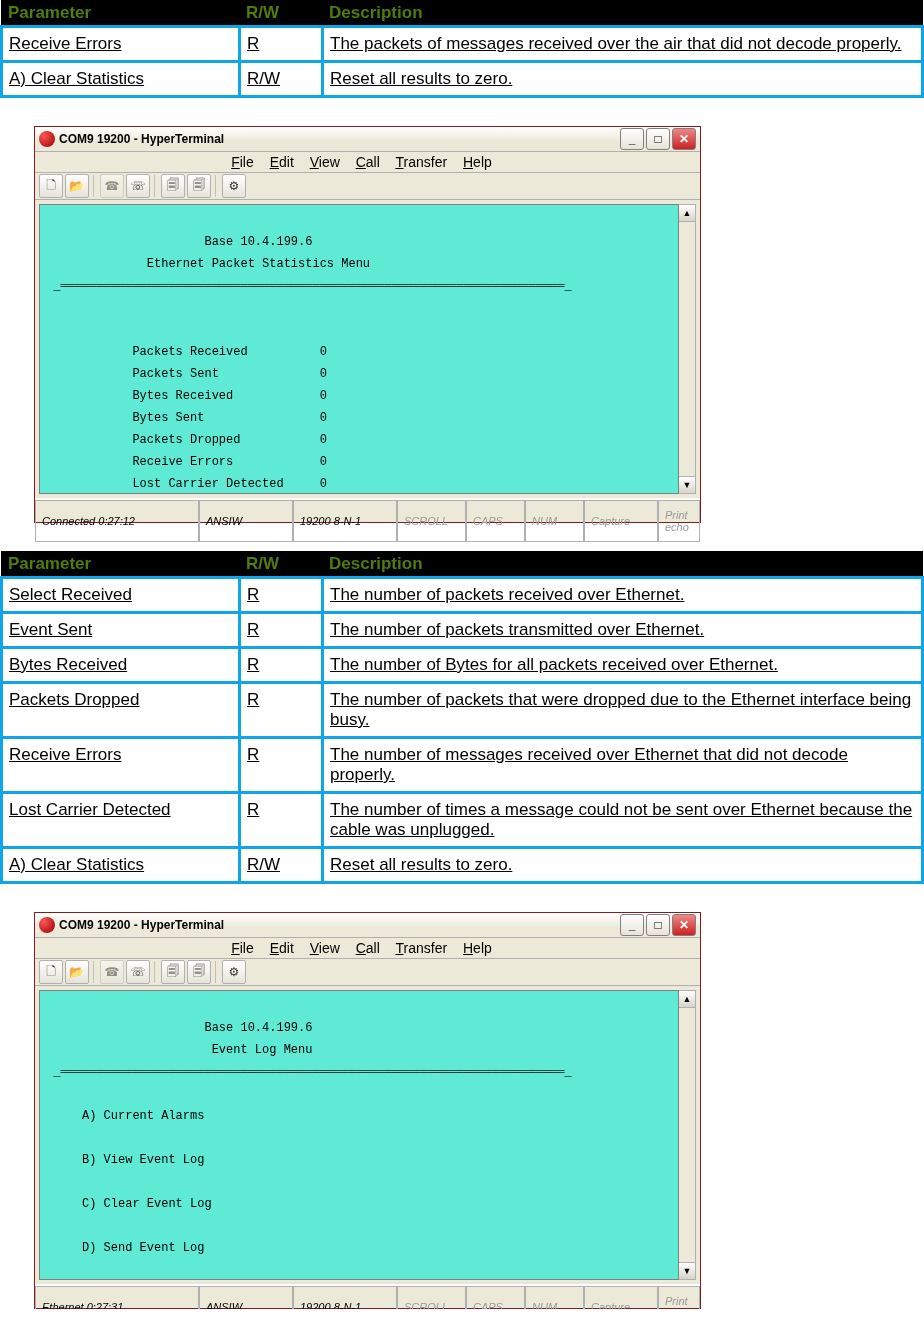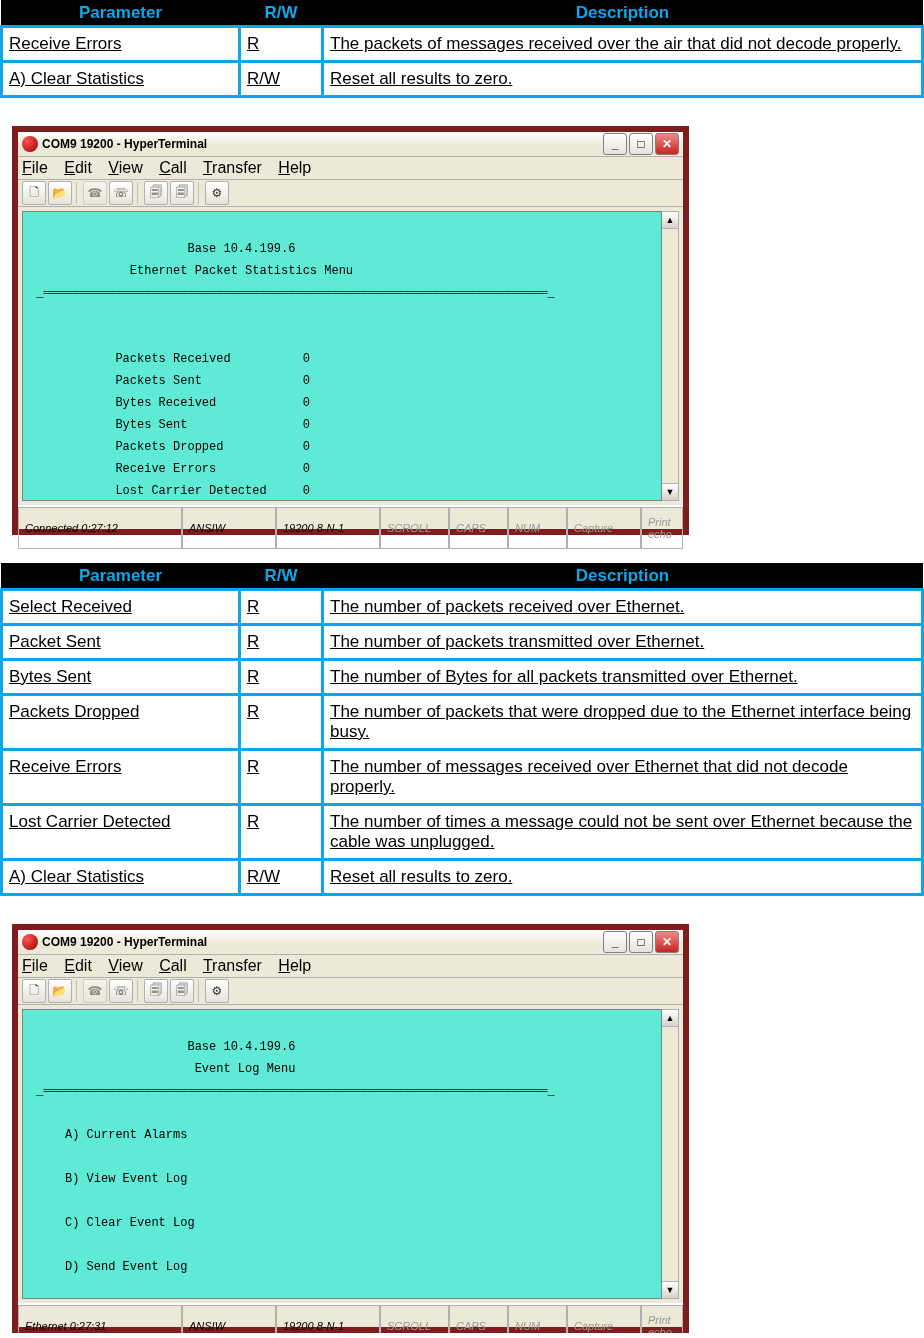--- a/index.html
+++ b/index.html
@@ -9,40 +9,40 @@
     background: #fff;
     width: 924px;
   }
   table.param {
     border-collapse: collapse;
     width: 100%;
     font-size: 17px;
   }
   table.param th {
     background: #000;
-    color: #0ea5e9;
+    color: #4d7c0f;
     font-weight: bold;
-    text-align: center;
+    text-align: left;
     padding: 2px 6px;
     border: 1px solid #000;
   }
   table.param td {
     border: 3px solid #0ea5e9;
     padding: 6px 6px;
     vertical-align: top;
     text-decoration: underline;
   }
   table.param td.rw { border-left: 2px solid #000; }
   .gap { height: 28px; }
 
   .ht-window {
     width: 665px;
-    border: 6px solid #7f1d1d;
+    border: 1px solid #7f1d1d;
     background: #fff;
-    margin-left: 12px;
+    margin-left: 34px;
     font-family: Tahoma, sans-serif;
     font-size: 12px;
   }
   .ht-titlebar {
     height: 24px;
     background: linear-gradient(#fff,#ece9d8 60%,#ece9d8);
     border-bottom: 1px solid #b0b0b0;
     display: flex;
     align-items: center;
     padding: 0 4px;
@@ -61,22 +61,23 @@
     border:1px solid #808080;
     background: linear-gradient(#fff,#e6e3d8);
     border-radius:3px;
     display:flex; align-items:center; justify-content:center;
     font-size:12px; font-weight:bold;
   }
   .ht-winbtn.close { background: linear-gradient(#e88,#c22); color:#fff; }
   .ht-menubar {
     background:#ece9d8;
     padding: 2px 4px;
-    font-size: 16px;
+    font-size: 14px;
     border-bottom:1px solid #b0b0b0;
+    text-align:center;
   }
   .ht-menubar span { margin-right: 12px; }
   .ht-menubar span u { text-decoration: underline; }
   .ht-toolbar {
     background:#ece9d8;
     height:26px;
     border-bottom:1px solid #b0b0b0;
     display:flex; align-items:center;
     padding:0 4px;
     gap:2px;
@@ -245,28 +246,28 @@
     <th style="width:225px">Parameter</th>
     <th style="width:70px" class="rw">R/W</th>
     <th>Description</th>
   </tr>
   <tr>
         <td>Select Received</td>
         <td class="rw">R</td>
         <td>The number of packets received over Ethernet.</td>
       </tr>
   <tr>
-        <td>Packet Sent</td>
+        <td>Event Sent</td>
         <td class="rw">R</td>
         <td>The number of packets transmitted over Ethernet.</td>
       </tr>
   <tr>
-        <td>Bytes Sent</td>
-        <td class="rw">R</td>
-        <td>The number of Bytes for all packets transmitted over Ethernet.</td>
+        <td>Bytes Received</td>
+        <td class="rw">R</td>
+        <td>The number of Bytes for all packets received over Ethernet.</td>
       </tr>
   <tr>
         <td>Packets Dropped</td>
         <td class="rw">R</td>
         <td>The number of packets that were dropped due to the Ethernet interface being busy.</td>
       </tr>
   <tr>
         <td>Receive Errors</td>
         <td class="rw">R</td>
         <td>The number of messages received over Ethernet that did not decode properly.</td>

